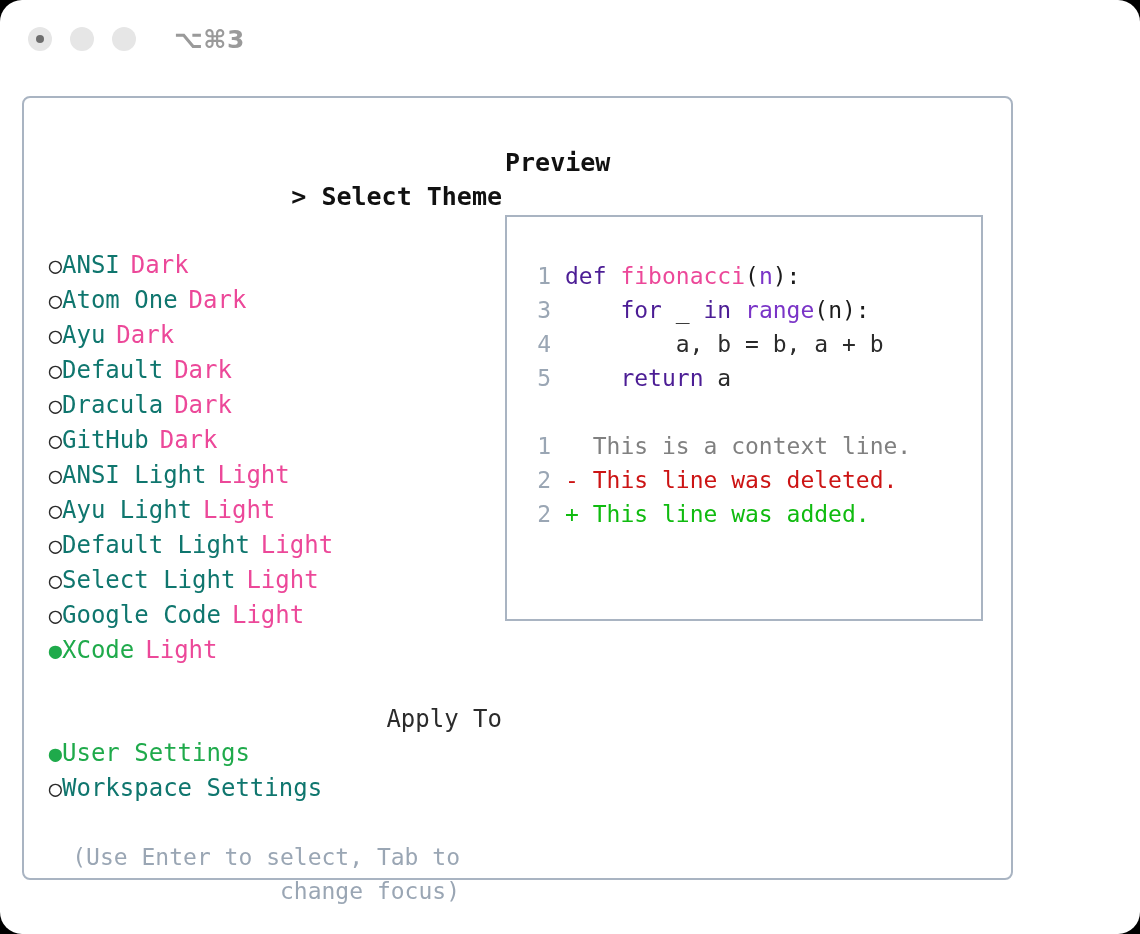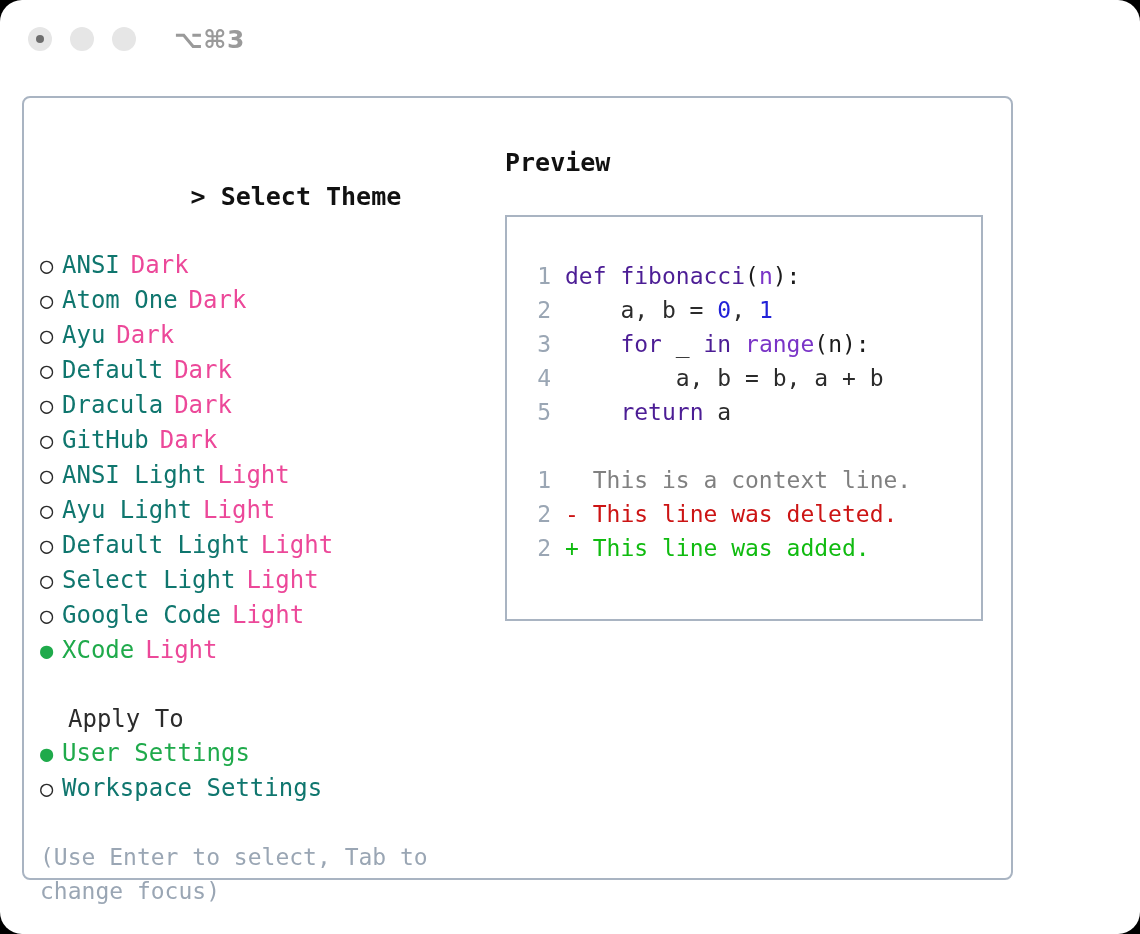--- a/index.html
+++ b/index.html
@@ -75,20 +75,21 @@
     left: 0; top: 0;
     width: 100%; height: 100%;
     display: flex;
   }
 
   
   .col-left {
     width: 478px;
     padding: 48px 0 0 16px;
     box-sizing: border-box;
+    text-align: right;
   }
   .col-right {
     flex: 1;
     padding: 48px 0 0 3px;
     box-sizing: border-box;
   }
 
   .heading {
     font-size: 25px;
     font-weight: bold;
@@ -163,21 +164,21 @@
   .ln {
     display: inline-block;
     width: 26px;
     text-align: right;
     color: #9aa6b4;
     margin-right: 14px;
   }
   .blank-line { height: 34px; }
 
   .kw   { color: #4c1d95; }
-  .fn   { color: #4c1d95; }
+  .fn   { color: #ec4899; }
   .bi   { color: #7a34c7; }
   .num  { color: #2222d8; }
   .var  { color: #2b2b2b; }
   .punc { color: #1b1b1b; }
 
   .diff-ctx { color: #808080; margin-top: 48px; }
   .diff-del { color: #cc1414; }
   .diff-add { color: #10bb10; }
 </style>
 </head>
@@ -225,21 +226,20 @@
           </div>
 
         <div class="hint">(Use Enter to select, Tab to change focus)</div>
       </div>
 
       <div class="col-right">
         <div class="preview-title">Preview</div>
         <div class="code-box">
           <div id="code-lines">
               <div class="code-line"><span class="ln">1</span><span class="kw">def</span><span class="var"> </span><span class="fn">fibonacci</span><span class="punc">(</span><span class="bi">n</span><span class="punc">):</span></div>
-              <div class="code-line"><span class="ln">2</span><span class="var">    a, b = </span><span class="num">0</span><span class="var">, </span><span class="num">1</span></div>
               <div class="code-line"><span class="ln">3</span><span class="var">    </span><span class="kw">for</span><span class="var"> _ </span><span class="kw">in</span><span class="var"> </span><span class="bi">range</span><span class="punc">(n):</span></div>
               <div class="code-line"><span class="ln">4</span><span class="var">        a, b = b, a + b</span></div>
               <div class="code-line"><span class="ln">5</span><span class="var">    </span><span class="kw">return</span><span class="var"> a</span></div>
             </div>
           <div class="blank-line"></div>
           <div id="diff-lines">
               <div class="code-line"><span class="ln">1</span><span class="diff-ctx"> </span><span class="diff-ctx"> This is a context line.</span></div>
               <div class="code-line"><span class="ln">2</span><span class="diff-del">-</span><span class="diff-del"> This line was deleted.</span></div>
               <div class="code-line"><span class="ln">2</span><span class="diff-add">+</span><span class="diff-add"> This line was added.</span></div>
             </div>

